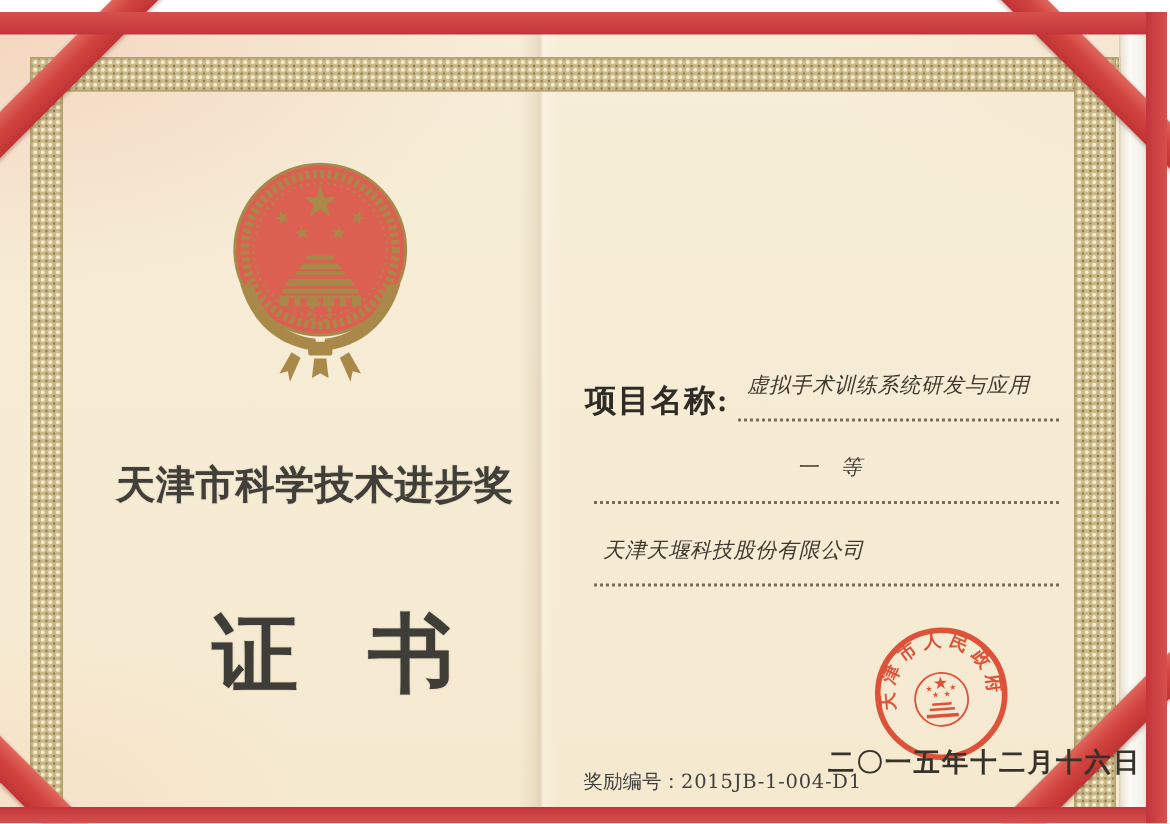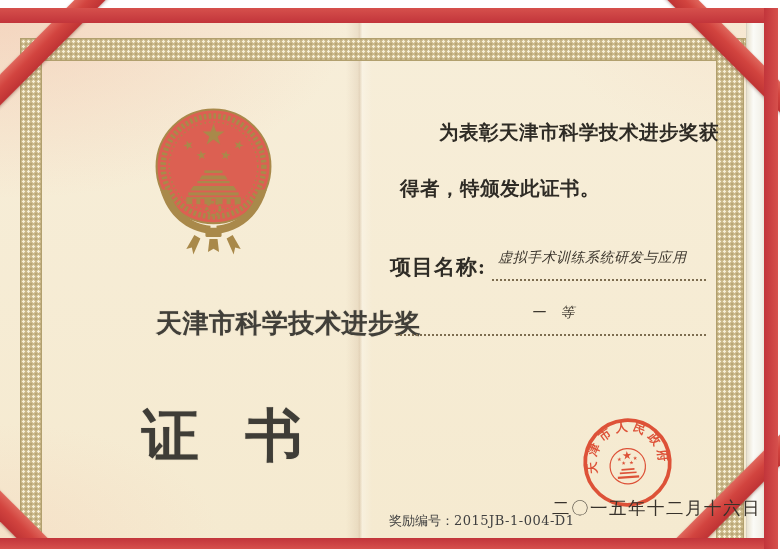--- a/index.html
+++ b/index.html
@@ -53,25 +53,24 @@
     background-position:0 0,2.5px 2.5px;
     border:1px solid #b2a06e;
   }
   .gold-top{left:20px;top:38px;width:726px;height:21px;}
   .gold-left{left:20px;top:38px;width:20px;height:501px;}
   .gold-right{left:716px;top:38px;width:26px;height:501px;}
   
   .left-page{position:absolute;left:30px;top:0;width:360px;height:549px;z-index:2;}
   .emblem{position:absolute;left:118px;top:103px;width:131px;height:155px;}
   .award-title{
-    position:absolute;left:0;top:306px;width:100%;text-align:right;
+    position:absolute;left:0;top:306px;width:100%;text-align:center;
     font-family:"Liberation Sans",sans-serif;font-weight:700;
     font-size:26px;letter-spacing:.5px;color:#413f39;
     text-shadow:0 0 1px rgba(60,58,52,.35);
-    margin-left:31px;
   }
   .cert-heading{
     position:absolute;left:12px;top:398px;width:100%;text-align:center;
     font-family:"Liberation Sans",sans-serif;font-weight:700;
     font-size:57px;letter-spacing:.82em;text-indent:.82em;color:#3f3d37;
     text-shadow:0 0 1px rgba(55,53,47,.4);
   }
   
   .citation{
     position:absolute;left:400px;top:105px;width:322px;z-index:2;
@@ -95,21 +94,21 @@
     padding:0 2px 5px 6px;min-height:26px;
   }
   .field-value{
     font-family:"DejaVu Serif",serif;font-style:italic;
     font-size:14px;color:#3e382f;white-space:pre;letter-spacing:.5px;
   }
   .center-val{text-align:center;}
   .seal{position:absolute;left:581px;top:416px;width:93px;height:93px;z-index:2;mix-blend-mode:multiply;opacity:.95;}
   .issue-date{
     position:absolute;left:552px;top:496px;z-index:3;
-    font-size:17.5px;color:#37322b;letter-spacing:1.5px;font-weight:400;white-space:pre;
+    font-size:17.5px;color:#37322b;letter-spacing:1.5px;font-weight:700;white-space:pre;
   }
   .award-no{
     position:absolute;left:389px;top:512px;z-index:2;
     font-size:13px;color:#404040;white-space:pre;
   }
   .award-no .code{font-family:"DejaVu Serif",serif;letter-spacing:.5px;}
 </style>
 </head>
 <body>
 
@@ -171,35 +170,32 @@
         <path d="M84,130 l8,14 -5.5,-1.5 -1.5,7 -7,-16 z"></path>
         <path d="M61,134 h8 l1.5,13 -5.5,-3.2 -5.5,3.2 z"></path>
       </g>
     </svg>
 
     <div class="award-title">天津市科学技术进步奖</div>
 
     <div class="cert-heading">证书</div>
   </div>
 
-  <div class="citation">
-    <div class="ln1">为表彰天津市科学技术进步奖获</div>
-    <div class="ln2">得者，特颁发此证书。</div>
-  </div>
 
   <div class="field-row row-1">
     <span class="field-label">项目名称:</span>
     <span class="field-line"><span class="field-value">虚拟手术训练系统研发与应用</span></span>
   </div>
 
   <div class="field-row row-2">
     <span class="field-line center-val"><span class="field-value">一　等</span></span>
   </div>
 
   <div class="field-row row-3">
+    <span class="field-line"><span class="field-value">天津天堰科技股份有限公司</span></span>
   </div>
 
   <svg class="seal" viewBox="0 0 100 100">
     <g transform="rotate(-4 50 50)">
       <circle cx="50" cy="50" r="45.5" fill="none" stroke="#e5503a" stroke-width="4"></circle>
       <path id="sealArc" d="M17.9,61.1 A34,34 0 1 1 82.1,61.1" fill="none" stroke="none"></path>
       <text font-size="13" fill="#e5503a" letter-spacing="4.5" font-family="Liberation Sans, sans-serif" font-weight="700">
         <textPath href="#sealArc" startOffset="2">天津市人民政府</textPath>
       </text>
       <circle cx="50" cy="54" r="19" fill="none" stroke="#e5503a" stroke-width="1.3"></circle>

